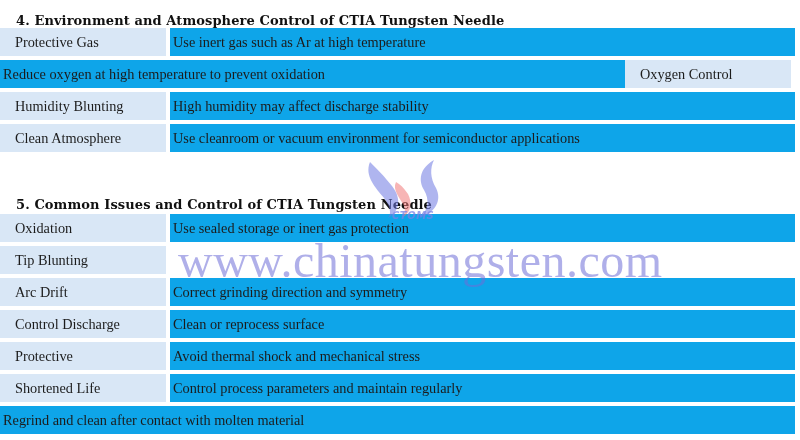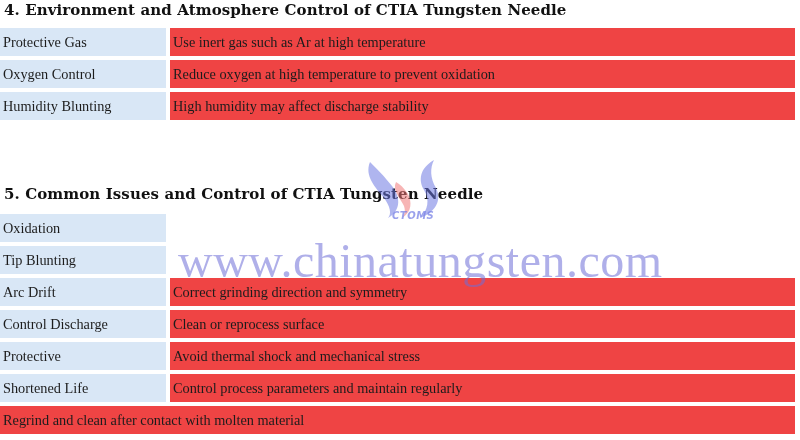--- a/index.html
+++ b/index.html
@@ -11,24 +11,24 @@
       width: 800px;
       height: 440px;
       position: relative;
       overflow: hidden;
       font-family: "DejaVu Serif", "Liberation Serif", serif;
       color: #1a1a1a;
     }
     .section-title {
       position: absolute;
       left: 4px;
-      margin: 0;
+      margin: 12px;
       font-family: "DejaVu Serif", serif;
       font-weight: bold;
-      font-size: 15px;
+      font-size: 13px;
       letter-spacing: 0.1px;
       color: #111;
       white-space: nowrap;
     }
     #title-4 { top: 1px; }
     #title-5 { top: 185px; }
 
     .tbl {
       position: absolute;
       left: 0;
@@ -39,34 +39,34 @@
 
     .row {
       display: flex;
       height: 28px;
       margin-bottom: 4px;
     }
     .cell {
       display: flex;
       align-items: center;
       box-sizing: border-box;
-      padding-left: 3px;
+      padding-left: 15px;
       font-family: "Liberation Serif", "DejaVu Serif", serif;
       font-size: 14.3px;
       color: #1c1c1c;
       white-space: nowrap;
     }
     .cell.key {
       width: 166px;
       background: #d9e7f6;
       margin-right: 4px;
     }
     .cell.val {
       flex: 1;
-      background: #ef4444;
+      background: #0ea5e9;
       padding-left: 3px;
     }
 
     
     .watermark {
       position: absolute;
       pointer-events: none;
       z-index: 5;
     }
     .wm-logo {
@@ -100,34 +100,39 @@
 <body>
 
 <h2 id="title-4" class="section-title">4. Environment and Atmosphere Control of CTIA Tungsten Needle</h2>
 
 <div id="table-4" class="tbl">
   <div class="row">
     <div class="cell key">Protective Gas</div>
     <div class="cell val">Use inert gas such as Ar at high temperature</div>
   </div>
   <div class="row">
+    <div class="cell val">Reduce oxygen at high temperature to prevent oxidation</div>
     <div class="cell key">Oxygen Control</div>
-    <div class="cell val">Reduce oxygen at high temperature to prevent oxidation</div>
   </div>
   <div class="row">
     <div class="cell key">Humidity Blunting</div>
     <div class="cell val">High humidity may affect discharge stability</div>
+  </div>
+  <div class="row">
+    <div class="cell key">Clean Atmosphere</div>
+    <div class="cell val">Use cleanroom or vacuum environment for semiconductor applications</div>
   </div>
 </div>
 
 <h2 id="title-5" class="section-title">5. Common Issues and Control of CTIA Tungsten Needle</h2>
 
 <div id="table-5" class="tbl">
   <div class="row">
     <div class="cell key">Oxidation</div>
+    <div class="cell val">Use sealed storage or inert gas protection</div>
   </div>
   <div class="row">
     <div class="cell key">Tip Blunting</div>
   </div>
   <div class="row">
     <div class="cell key">Arc Drift</div>
     <div class="cell val">Correct grinding direction and symmetry</div>
   </div>
   <div class="row">
     <div class="cell key">Control Discharge</div>

